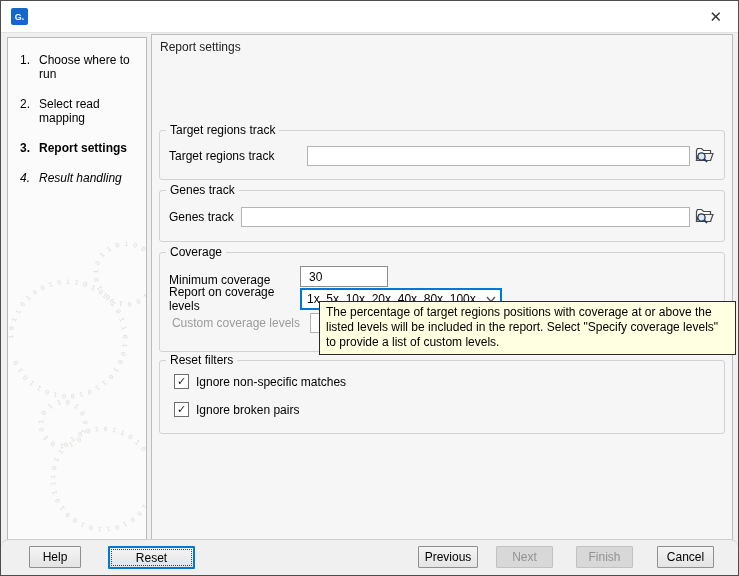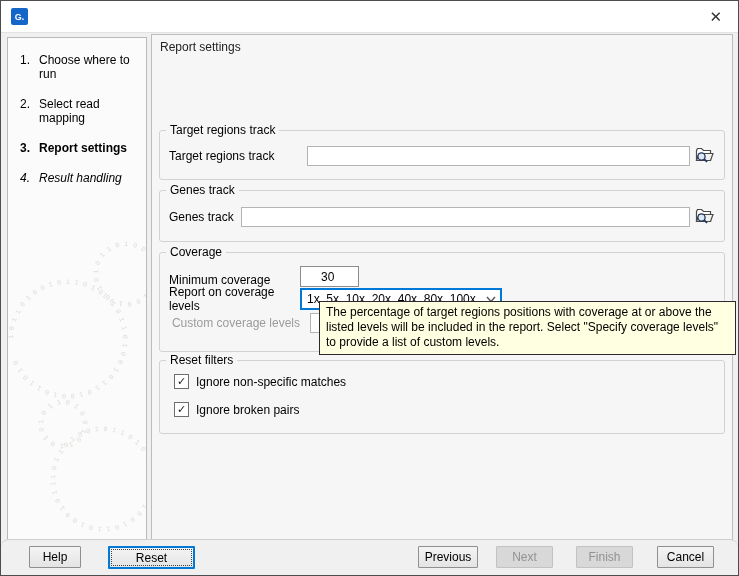--- a/index.html
+++ b/index.html
@@ -25,22 +25,22 @@
   .main{position:absolute;left:150px;top:33px;right:5px;bottom:35px;background:#f6f6f6;
         border:1px solid #bdbdbd;box-sizing:border-box;}
   .main-heading{position:absolute;left:8px;top:5px;color:#222;}
   .groupbox{position:absolute;left:7px;right:7px;border:1px solid #d2d2d2;border-radius:3px;box-sizing:border-box;}
   .gb-title{position:absolute;top:-8px;left:6px;background:#f6f6f6;padding:0 4px;line-height:14px;}
   .gb-row{display:flex;align-items:center;padding-left:9px;padding-right:9px;}
   .field{background:#fff;border:1px solid #b4b4b4;height:20px;box-sizing:border-box;}
   .grow{flex:1 1 auto;}
   .browse-icon{margin-left:4px;flex:0 0 auto;cursor:pointer;}
   .lblcol{width:131px;flex:0 0 auto;}
-  .smallfield{width:59px;height:21px;border:1px solid #8c8c8c;background:#fff;box-sizing:border-box;
-              padding:2px 20px;font-size:12px;font-family:"Liberation Sans",sans-serif;}
+  .smallfield{width:88px;height:21px;border:1px solid #8c8c8c;background:#fff;box-sizing:border-box;
+              padding:2px 8px;font-size:12px;font-family:"Liberation Sans",sans-serif;}
   .combo{width:202px;height:22px;border:2px solid #0078d7;background:#fff;box-sizing:border-box;
          display:flex;align-items:center;padding-left:5px;cursor:pointer;}
   .combo .grow{flex:1;}
   .combo svg{margin-right:4px;}
   .disabled-label{color:#9b9b9b;text-align:right;padding-right:10px;box-sizing:border-box;}
   .checkrow{display:flex;align-items:center;margin-left:14px;}
   .checkbox{width:13px;height:13px;border:1px solid #6e6e6e;background:#fff;color:#222;
             font-size:11px;line-height:12px;text-align:center;margin-right:7px;cursor:pointer;flex:0 0 auto;}
   
   .tooltip{position:absolute;left:318px;top:300px;width:417px;box-sizing:border-box;background:#ffffe1;

